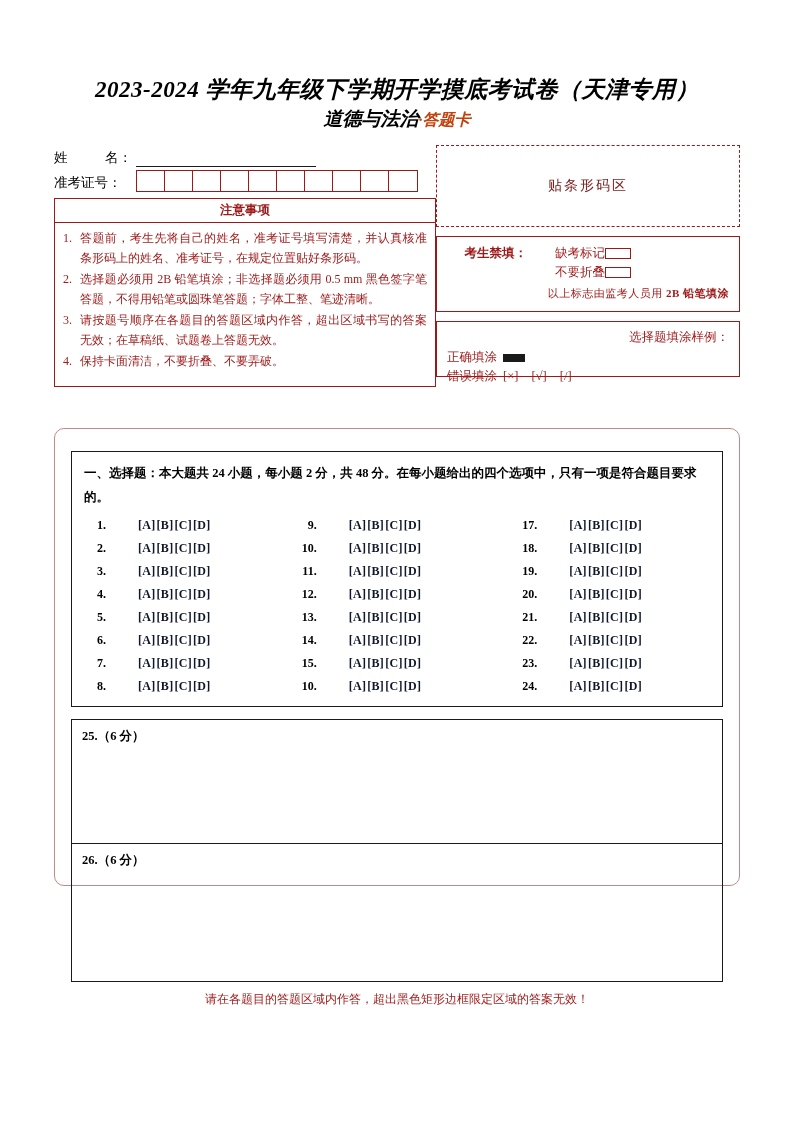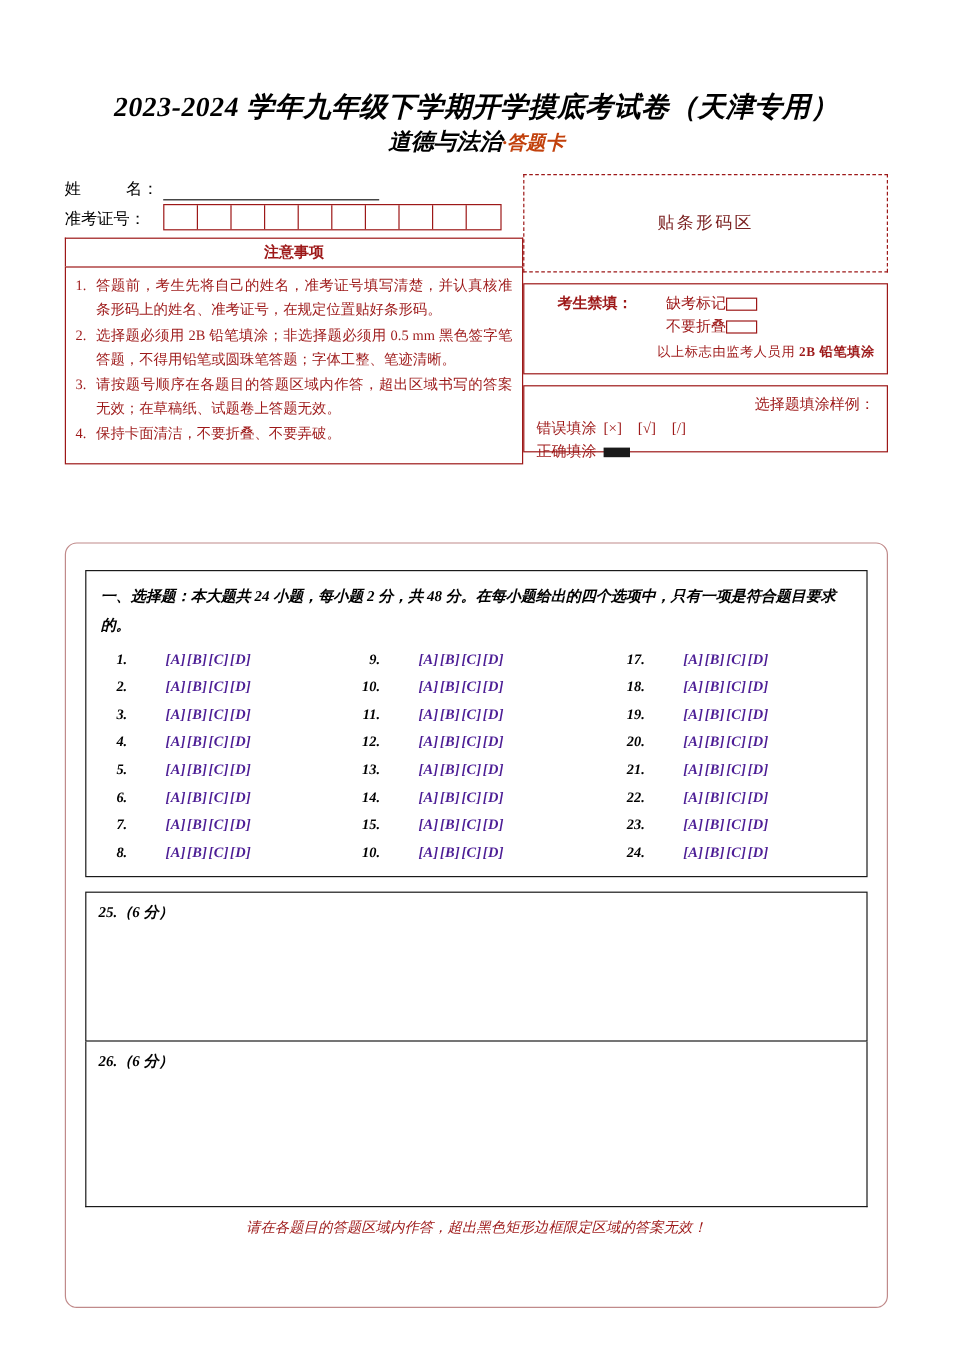--- a/index.html
+++ b/index.html
@@ -122,28 +122,27 @@
   .sample-title { font-size: 12.5px; margin-bottom: 3px; }
   .sample-row { font-size: 12.5px; display: flex; align-items: center; margin-bottom: 2px; }
   .sample-lab { margin-right: 6px; }
   .fill-bar { display: inline-block; width: 22px; height: 8px; background: #1a1a1a; }
   .wrong-marks span { margin-right: 10px; }
 
   
   .answer-region {
     position: absolute;
     left: 54px;
-    top: 452px;
+    top: 428px;
     width: 686px;
-    height: 638px;
+    height: 458px;
     border: 1.2px solid #c08a8a;
     border-radius: 10px;
     background: #fff;
     padding: 22px 16px 0 16px;
-    font-style: italic;
   }
   .mc-box {
     border: 1.6px solid #1a1a1a;
     padding: 10px 12px 8px 12px;
   }
   .mc-head {
     font-size: 12.5px;
     font-weight: bold;
     line-height: 1.9;
     margin-bottom: 4px;
@@ -153,21 +152,21 @@
   .mc-col:nth-child(2) { padding-left: 16px; }
   .mc-col:nth-child(3) { padding-left: 26px; }
   .mc-row {
     display: flex;
     align-items: center;
     font-size: 12px;
     font-weight: bold;
     height: 23px;
   }
   .mc-num { width: 22px; flex: none; text-align: right; margin-right: 4px; color: #000; }
-  .mc-opts { color: #4c1d95; letter-spacing: 0.3px; padding-left: 28px; }
+  .mc-opts { color: #0f172a; letter-spacing: 0.3px; padding-left: 28px; }
   .mc-opts span { margin-right: 1px; }
 
   .qbox {
     border: 1.6px solid #1a1a1a;
     border-top: none;
     font-size: 12.5px;
     font-weight: bold;
     padding: 8px 10px;
   }
   .qbox.first { border-top: 1.6px solid #1a1a1a; margin-top: 12px; }
@@ -257,32 +256,32 @@
           <span class="forbid-name">不要折叠</span>
           <span class="mark-box"></span>
         </div>
         <div class="forbid-foot">
           <span>以上标志由监考人员用 </span><b>2B 铅笔填涂</b>
         </div>
       </div>
 
       <div class="panel sample-panel">
         <div class="sample-title">选择题填涂样例：</div>
+        <div class="sample-row">
+          <span class="sample-lab">正确填涂</span>
+          <span class="fill-bar"></span>
+        </div>
         <div class="sample-row">
           <span class="sample-lab">错误填涂</span>
           <span class="wrong-marks">
             <span>[×]</span>
             <span>[√]</span>
             <span>[/]</span>
           </span>
         </div>
-        <div class="sample-row">
-          <span class="sample-lab">正确填涂</span>
-          <span class="fill-bar"></span>
-        </div>
       </div>
     </div>
   </div>
 
   <div class="answer-region">
 
     <div class="mc-box">
       <div class="mc-head">一、选择题：本大题共 24 小题，每小题 2 分，共 48 分。在每小题给出的四个选项中，只有一项是符合题目要求的。</div>
       <div class="mc-cols">
 

